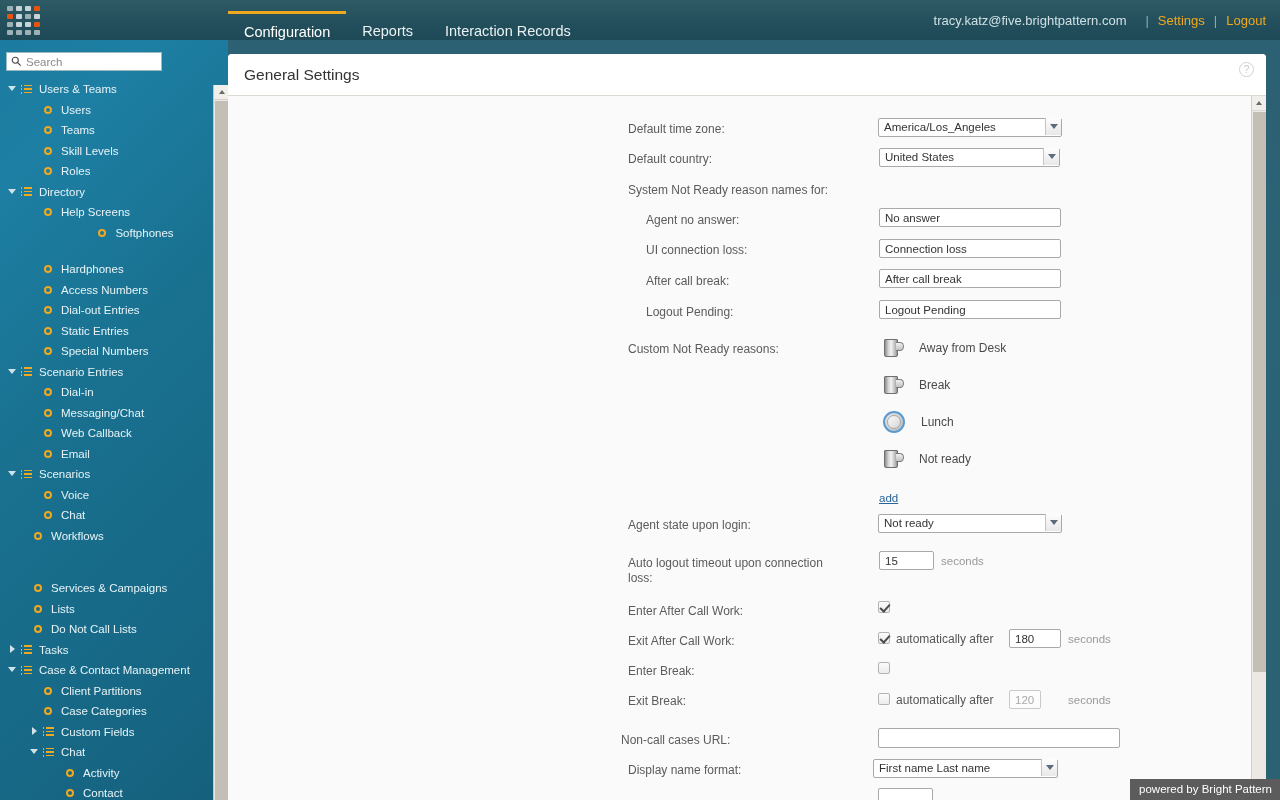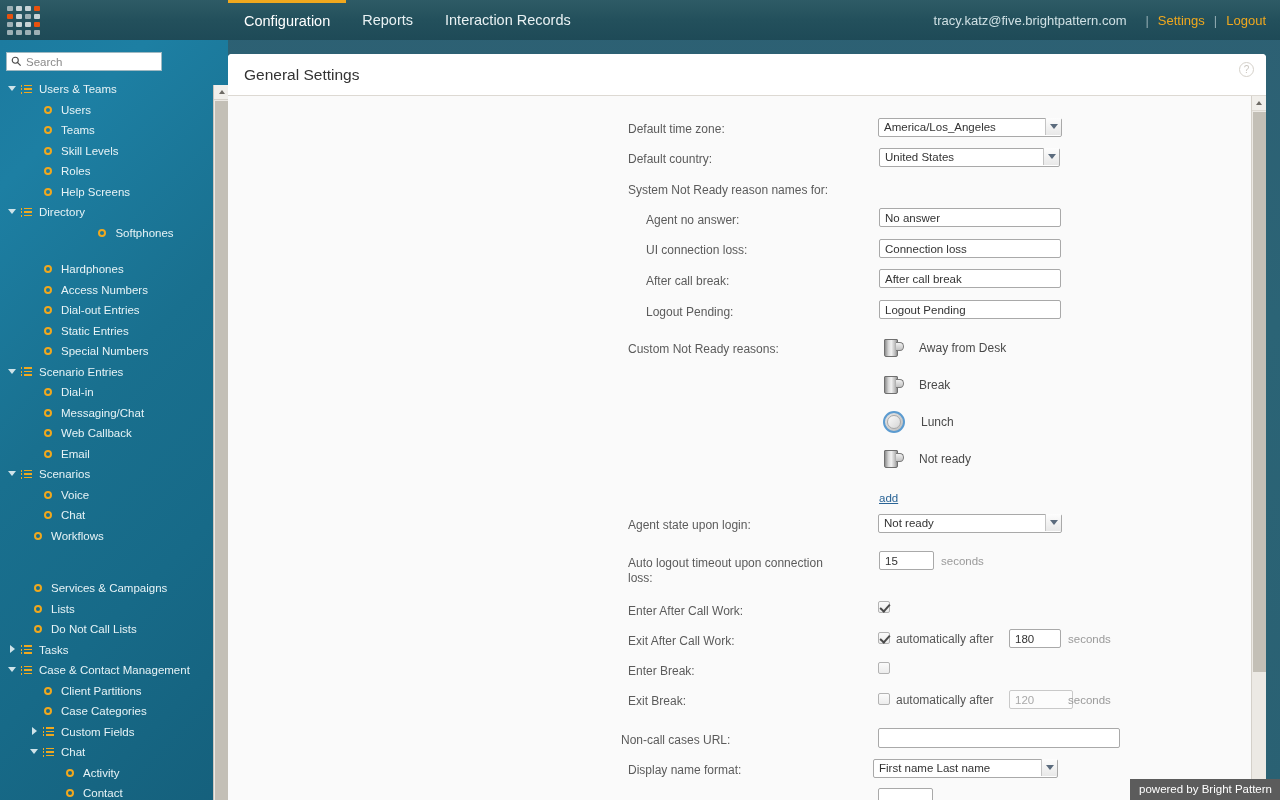--- a/index.html
+++ b/index.html
@@ -31,21 +31,21 @@
     grid-template-columns: repeat(4, 7px);
     grid-template-rows: repeat(4, 6px);
     gap: 2px;
     padding: 2px;
   }
   .logo i { display: block; width: 6px; height: 5px; background: #c7d3d6; border-radius: 1px; }
   .logo i.on { background: #e8520e; }
   .logo i.dim { background: #9db0b5; }
 
   .nav {
-    position: absolute; left: 228px; top: 0;
+    position: absolute; left: 228px; top: 11px;
     height: 40px;
     display: flex; align-items: flex-end;
   }
   .nav a {
     display: block;
     height: 40px; line-height: 40px;
     padding: 0 16px;
     color: #e9f1f3;
     font-size: 14.5px;
     text-decoration: none;
@@ -399,40 +399,40 @@
           </span>
           <span class="lbl">Skill Levels</span>
         </div>
         <div class="trow" style="padding-left: 28px;">
           <span class="arrow"></span>
           <span class="ico">
             <span class="glyph-ring"></span>
           </span>
           <span class="lbl">Roles</span>
         </div>
-        <div class="trow" style="padding-left: 28px;">
-          <span class="arrow"></span>
-          <span class="ico">
-            <span class="glyph-ring"></span>
-          </span>
-          <span class="lbl">Help Screens</span>
-        </div>
         <div class="trow" style="padding-left: 6px;">
           <span class="arrow"><span style="display:inline-block;width:0;height:0;border-left:4px solid transparent;border-right:4px solid transparent;border-top:5px solid #cfe3e9;"></span></span>
           <span class="ico">
             <span class="glyph-list">
               <b></b>
               <b></b>
               <b></b>
               <s></s>
               <s></s>
               <s></s>
             </span>
           </span>
           <span class="lbl">Directory</span>
+        </div>
+        <div class="trow" style="padding-left: 28px;">
+          <span class="arrow"></span>
+          <span class="ico">
+            <span class="glyph-ring"></span>
+          </span>
+          <span class="lbl">Help Screens</span>
         </div>
         <div class="trow" style="padding-left: 28px; justify-content: center;">
           <span class="arrow"></span>
           <span class="ico">
             <span class="glyph-ring"></span>
           </span>
           <span class="lbl">Softphones</span>
         </div>
         <div class="trow" style="padding-left: 28px; margin-top: 16px;">
           <span class="arrow"></span>
@@ -781,21 +781,21 @@
         <span class="inline-lbl" style="position:absolute;left:668px;top:536px;">automatically after</span>
         <input class="txt" style="position: absolute; left: 781px; top: 533px; width: 52px;" value="180">
         <span class="unit" style="position:absolute;left:840px;top:537px;">seconds</span>
 
         <div class="lab" style="left:400px;top:568px;">Enter Break:</div>
         <input type="checkbox" class="cbx" style="position: absolute; left: 650px; top: 566px;">
 
         <div class="lab" style="left:400px;top:598px;">Exit Break:</div>
         <input type="checkbox" class="cbx" style="position: absolute; left: 650px; top: 597px;">
         <span class="inline-lbl" style="position:absolute;left:668px;top:597px;">automatically after</span>
-        <input class="txt dis" style="position: absolute; left: 781px; top: 594px; width: 64px;" value="120">
+        <input class="txt dis" style="position: absolute; left: 781px; top: 594px; width: 32px;" value="120">
         <span class="unit" style="position:absolute;left:840px;top:598px;">seconds</span>
 
         <div class="lab" style="left:393px;top:637px;">Non-call cases URL:</div>
         <input class="txt" style="position: absolute; left: 650px; top: 632px; width: 242px; height: 20px;" value="">
 
         <div class="lab" style="left:400px;top:667px;">Display name format:</div>
         <div class="ctl" style="left:645px;top:662px;">
           <span class="selwrap">
             <span class="selbox" style="display:inline-block;width:185px;line-height:17px;">First name  Last name</span>
             <span class="caret">

